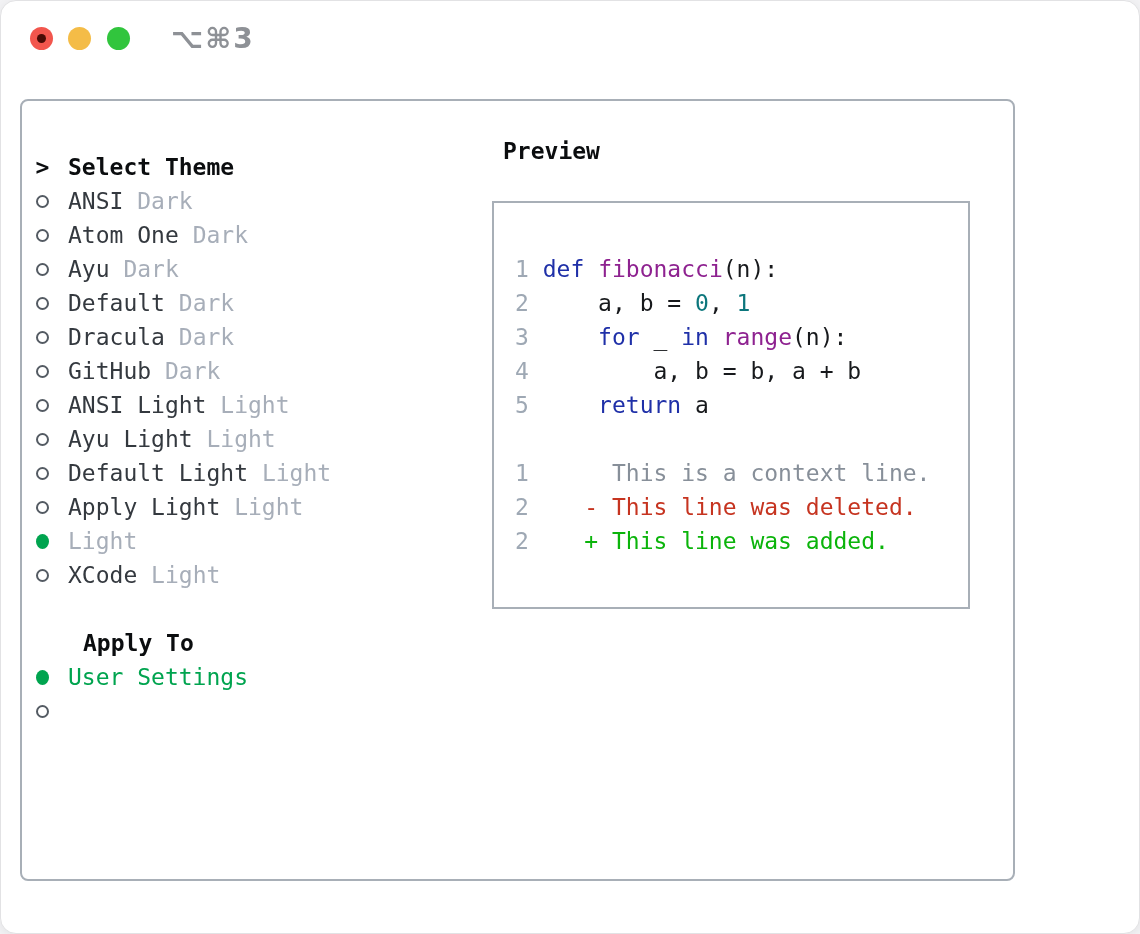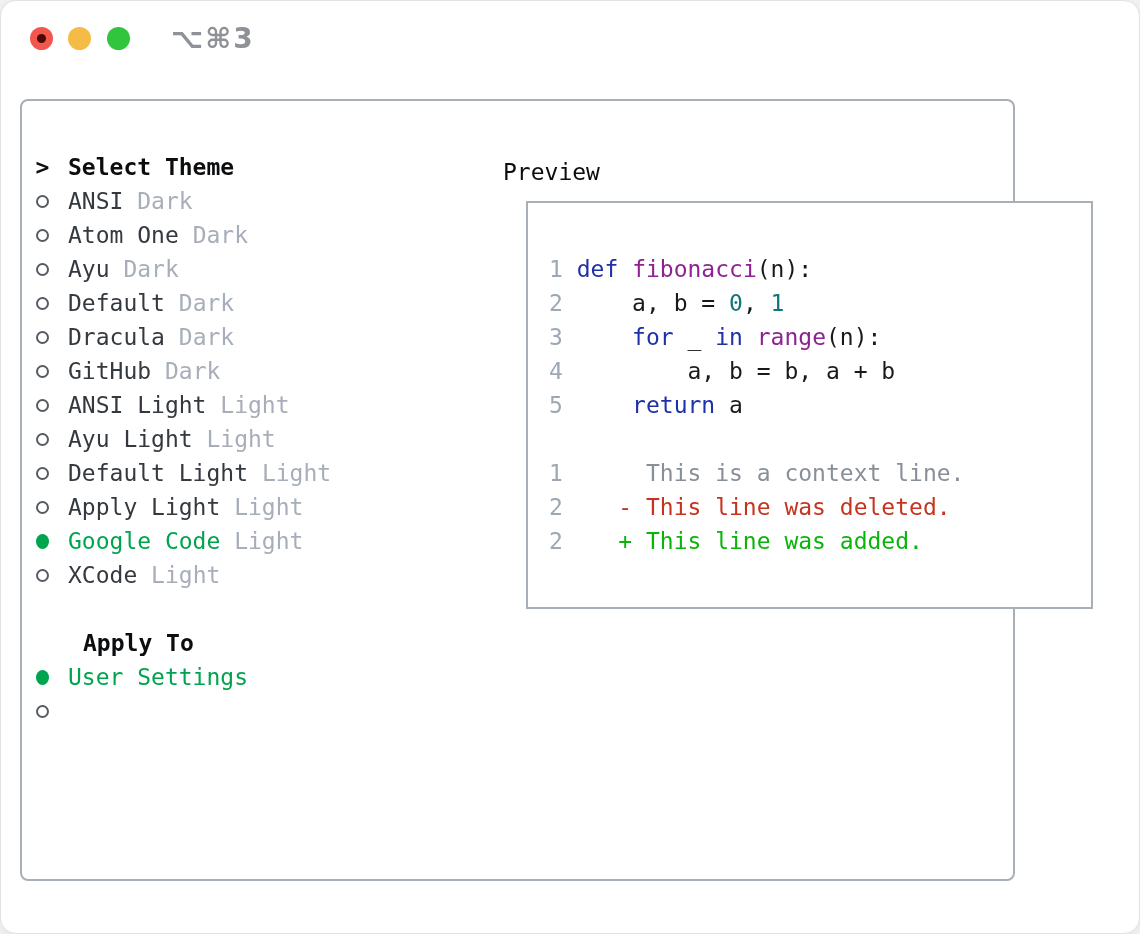--- a/index.html
+++ b/index.html
@@ -45,25 +45,25 @@
   .item-name { color:var(--item-text); }
   .item-name.selected { color:var(--accent-green); }
   .item-variant { color:var(--muted-gray); }
   .hint {
     padding-left:17px; width:440px; line-height:34px;
     color:var(--muted-gray); font-size:23px;
   }
 
   
   .preview-heading {
-    position:absolute; left:481px; top:54px; height:34px; line-height:34px;
-    font-size:23px; font-weight:400; color:var(--heading-black);
+    position:absolute; left:481px; top:33px; height:34px; line-height:34px;
+    font-size:23px; font-weight:700; color:var(--heading-black);
   }
   .preview-box {
-    position:absolute; left:504px; top:100px; width:567px; height:408px;
+    position:absolute; left:470px; top:100px; width:478px; height:408px;
     border:2px solid var(--border-gray); background:#fff;
   }
   .code { position:absolute; left:21px; top:49px; font-size:23px; }
   .code-line { height:34px; line-height:34px; white-space:pre; }
   .ln  { color:var(--line-number-gray); }
   .pl  { color:var(--code-plain); }
   .kw  { color:var(--keyword-blue); }
   .fn  { color:var(--function-purple); }
   .nm  { color:var(--number-teal); }
   .ctx { color:var(--context-gray); }
@@ -93,21 +93,21 @@
           <div class="row"><span class="marker"><span class="radio"></span></span><span class="item-name">ANSI </span><span class="item-variant">Dark</span></div>
           <div class="row"><span class="marker"><span class="radio"></span></span><span class="item-name">Atom One </span><span class="item-variant">Dark</span></div>
           <div class="row"><span class="marker"><span class="radio"></span></span><span class="item-name">Ayu </span><span class="item-variant">Dark</span></div>
           <div class="row"><span class="marker"><span class="radio"></span></span><span class="item-name">Default </span><span class="item-variant">Dark</span></div>
           <div class="row"><span class="marker"><span class="radio"></span></span><span class="item-name">Dracula </span><span class="item-variant">Dark</span></div>
           <div class="row"><span class="marker"><span class="radio"></span></span><span class="item-name">GitHub </span><span class="item-variant">Dark</span></div>
           <div class="row"><span class="marker"><span class="radio"></span></span><span class="item-name">ANSI Light </span><span class="item-variant">Light</span></div>
           <div class="row"><span class="marker"><span class="radio"></span></span><span class="item-name">Ayu Light </span><span class="item-variant">Light</span></div>
           <div class="row"><span class="marker"><span class="radio"></span></span><span class="item-name">Default Light </span><span class="item-variant">Light</span></div>
           <div class="row"><span class="marker"><span class="radio"></span></span><span class="item-name">Apply Light </span><span class="item-variant">Light</span></div>
-          <div class="row"><span class="marker"><span class="radio on"></span></span><span class="item-name selected">Google Code </span><span class="item-variant">Light</span></div>
+          <div class="row"><span class="marker"><span class="radio on"></span></span><span class="item-variant">Light</span></div>
           <div class="row"><span class="marker"><span class="radio"></span></span><span class="item-name">XCode </span><span class="item-variant">Light</span></div>
         </div>
       <div class="spacer"></div>
       <div class="row" style="padding-left:61px;">
         <span class="heading-text">Apply To</span>
       </div>
       <div id="apply-options">
           <div class="row"><span class="marker"><span class="radio on"></span></span><span class="item-name selected">User Settings</span></div>
           <div class="row"><span class="marker"><span class="radio"></span></span></div>
         </div>

